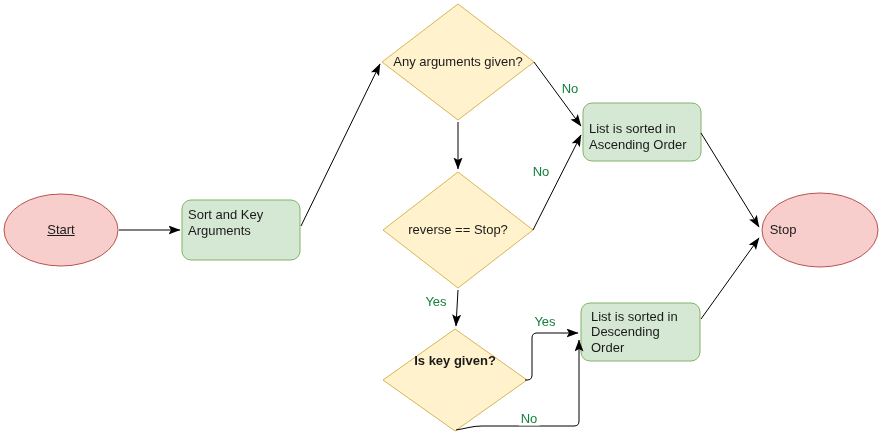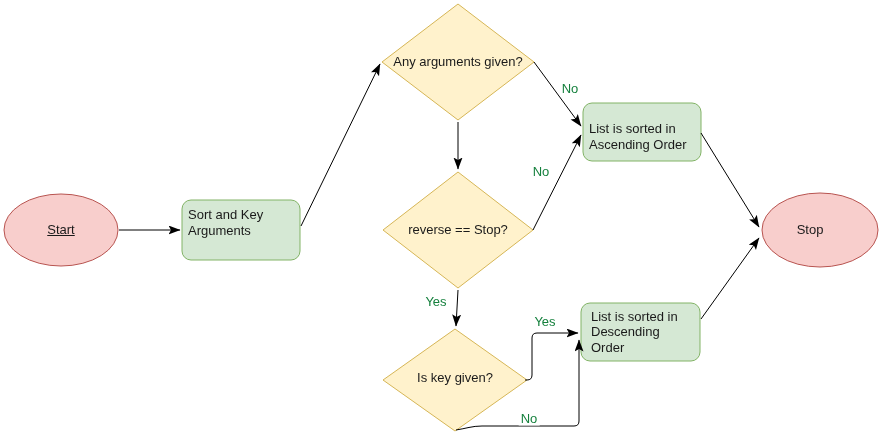--- a/index.html
+++ b/index.html
@@ -64,23 +64,23 @@
     <path class="edge" d="M456,430 C466,428.5 472,426 482,426 L574,426 Q579,426 579,421 L579,340" marker-end="url(#arrow)"></path>
     <path class="edge" d="M701,133 L759,227" marker-end="url(#arrow)"></path>
     <path class="edge" d="M701,319 L759,238" marker-end="url(#arrow)"></path>
   </svg>
 
   <div class="node-label" style="left:4px;top:194px;width:114px;height:72px;text-decoration:underline;">Start</div>
   <div class="node-label" style="left:182px;top:200px;width:118px;height:45px;">Sort and Key Arguments</div>
   <div class="node-label" style="left:382px;top:4px;width:152px;height:116px;padding:0;">Any arguments given?</div>
   <div class="node-label" style="left:583px;top:103px;width:118px;height:67px;">List is sorted in Ascending Order</div>
   <div class="node-label" style="left:383px;top:172px;width:150px;height:116px;padding:0;">reverse == Stop?</div>
-  <div class="node-label" style="left:383px;top:327px;width:144px;height:102px;padding:0;">Is key given?</div>
+  <div class="node-label" style="left:383px;top:310px;width:144px;height:102px;padding:0;font-weight:bold;">Is key given?</div>
   <div class="node-label" style="left:581px;top:303px;width:119px;height:58px;padding:0 10px;">List is sorted in Descending Order</div>
-  <div class="node-label" style="left:752px;top:193px;width:116px;height:74px;">Stop</div>
+  <div class="node-label" style="left:725px;top:193px;width:116px;height:74px;">Stop</div>
 
   <div class="edge-label" style="left:570px;top:88px;">No</div>
   <div class="edge-label" style="left:541px;top:171px;">No</div>
   <div class="edge-label" style="left:436px;top:301px;">Yes</div>
   <div class="edge-label" style="left:545px;top:321px;">Yes</div>
   <div class="edge-label" style="left:529px;top:418px;">No</div>
 
 </div>
 
 </body></html>

